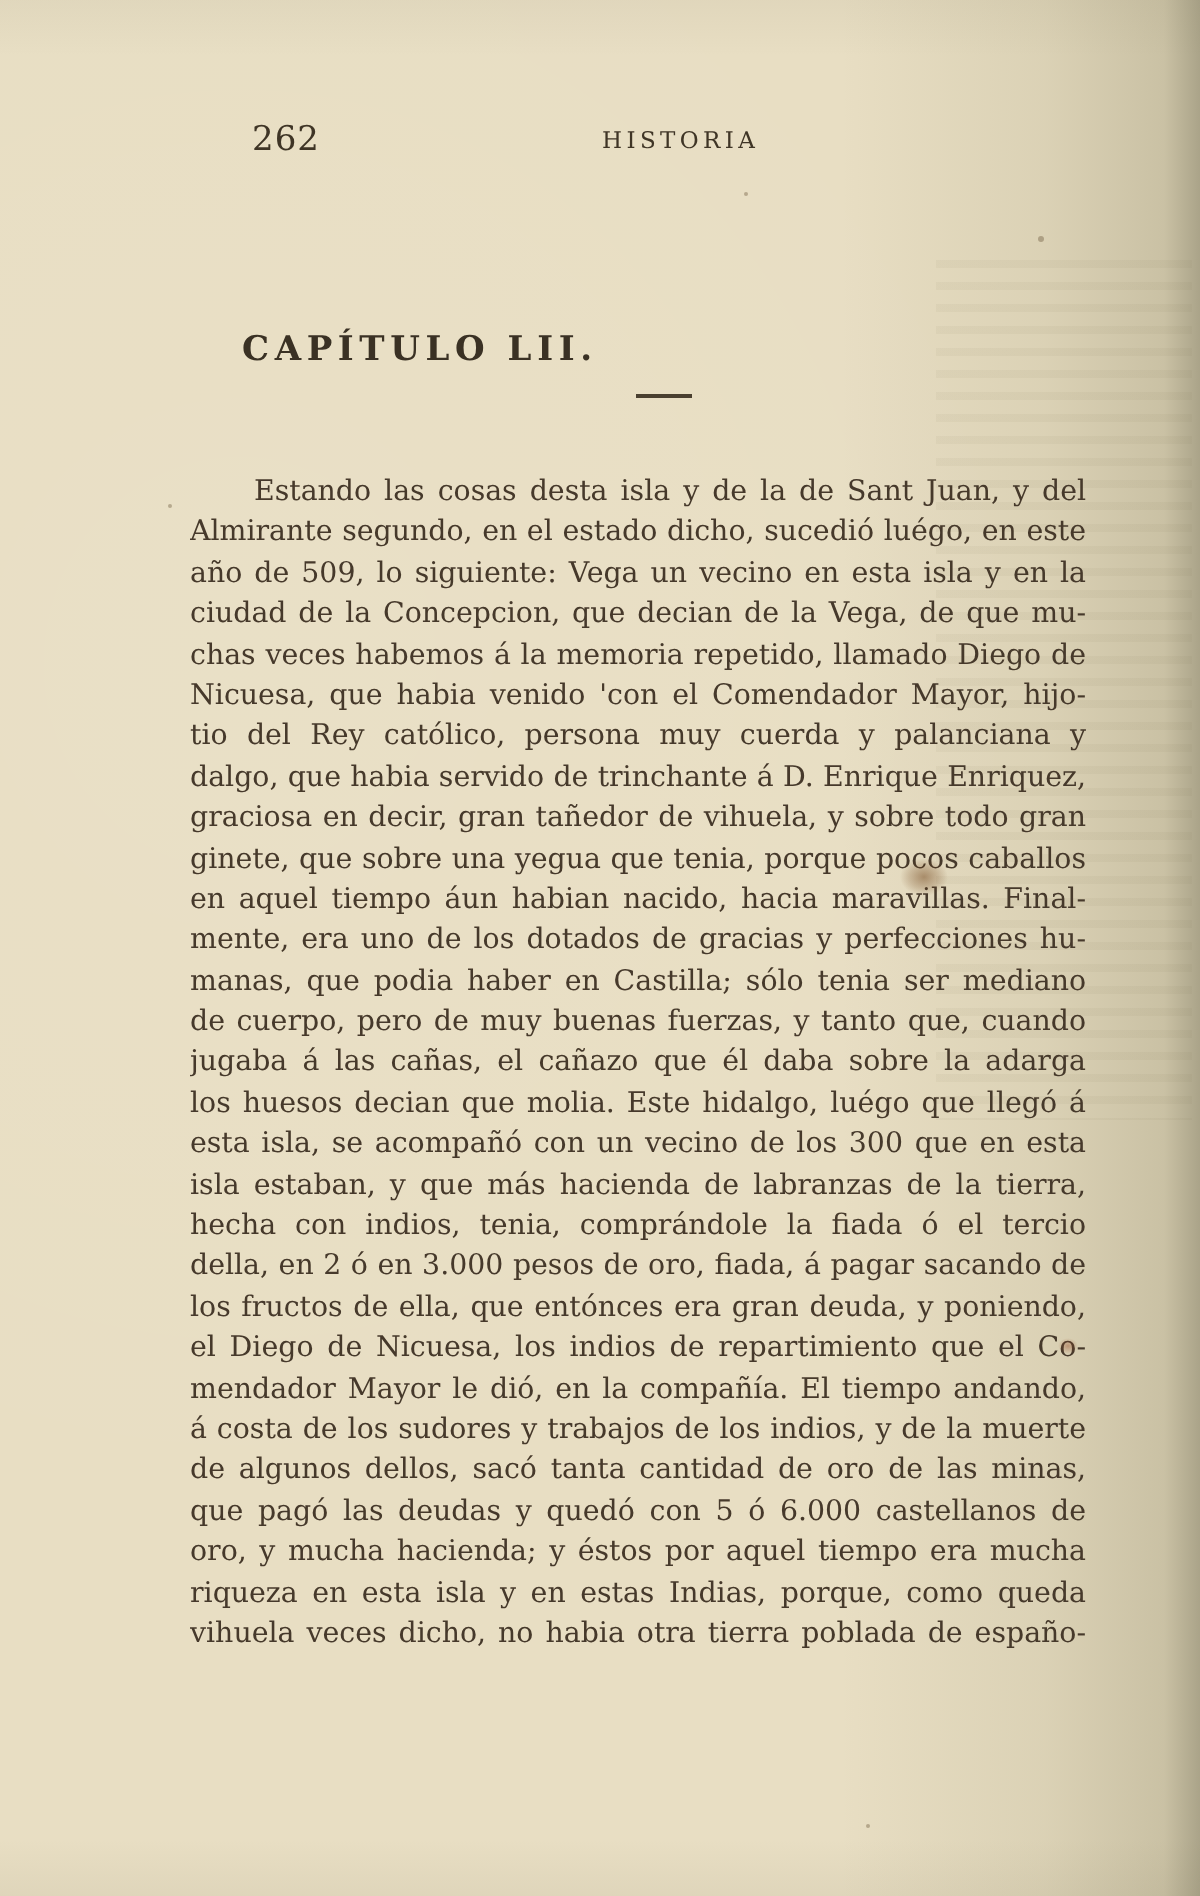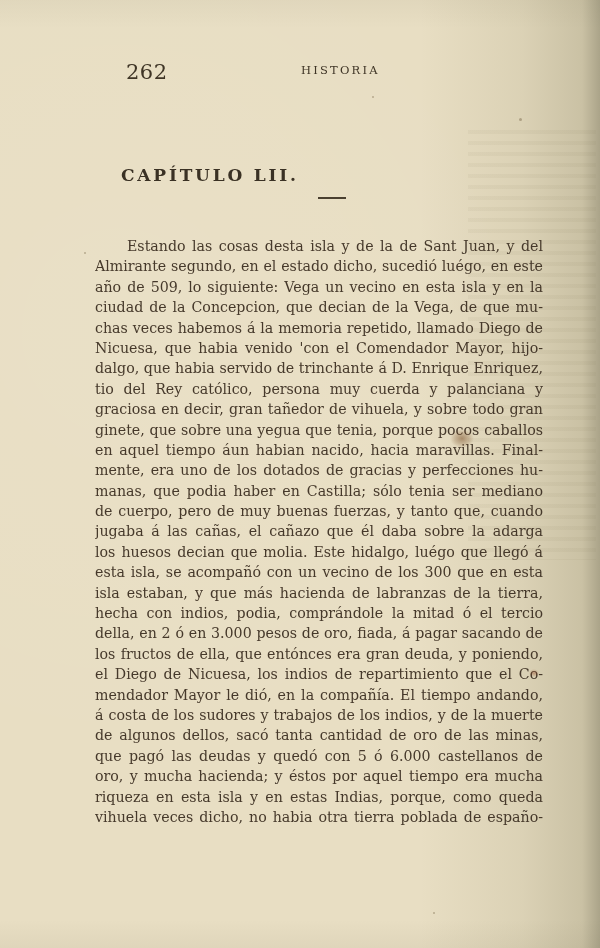--- a/index.html
+++ b/index.html
@@ -25,21 +25,21 @@
     position: absolute;
     left: 468px; top: 130px; width: 128px; height: 430px;
     background: repeating-linear-gradient(180deg,
       rgba(110,100,65,0.055) 0px, rgba(110,100,65,0.055) 4px,
       rgba(0,0,0,0) 4px, rgba(0,0,0,0) 11px);
     pointer-events: none;
   }
   #page-number {
     position: absolute;
     left: 126px; top: 60px;
-    font-size: 21px;
+    font-size: 17px;
     letter-spacing: 0.5px;
     color: #3f3526;
   }
   #running-title {
     position: absolute;
     left: 301px; top: 63px;
     font-size: 11.5px;
     font-weight: normal;
     letter-spacing: 2.2px;
     color: #3f3526;
@@ -114,33 +114,33 @@
   <div id="chapter-heading">CAPÍTULO LII.</div>
   <div id="heading-rule"></div>
 
   <div id="body-text">
     <div class="line">Estando las cosas desta isla y de la de Sant Juan, y del</div>
     <div class="line">Almirante segundo, en el estado dicho, sucedió luégo, en este</div>
     <div class="line">año de 509, lo siguiente: Vega un vecino en esta isla y en la</div>
     <div class="line">ciudad de la Concepcion, que decian de la Vega, de que mu-</div>
     <div class="line">chas veces habemos á la memoria repetido, llamado Diego de</div>
     <div class="line">Nicuesa, que habia venido 'con el Comendador Mayor, hijo-</div>
+    <div class="line">tio del Rey católico, persona muy cuerda y palanciana y</div>
     <div class="line">dalgo, que habia servido de trinchante á D. Enrique Enriquez,</div>
-    <div class="line">tio del Rey católico, persona muy cuerda y palanciana y</div>
     <div class="line">graciosa en decir, gran tañedor de vihuela, y sobre todo gran</div>
     <div class="line">ginete, que sobre una yegua que tenia, porque pocos caballos</div>
     <div class="line">en aquel tiempo áun habian nacido, hacia maravillas. Final-</div>
     <div class="line">mente, era uno de los dotados de gracias y perfecciones hu-</div>
     <div class="line">manas, que podia haber en Castilla; sólo tenia ser mediano</div>
     <div class="line">de cuerpo, pero de muy buenas fuerzas, y tanto que, cuando</div>
     <div class="line">jugaba á las cañas, el cañazo que él daba sobre la adarga</div>
     <div class="line">los huesos decian que molia. Este hidalgo, luégo que llegó á</div>
     <div class="line">esta isla, se acompañó con un vecino de los 300 que en esta</div>
     <div class="line">isla estaban, y que más hacienda de labranzas de la tierra,</div>
-    <div class="line">hecha con indios, podia, comprándole la mitad ó el tercio</div>
+    <div class="line">hecha con indios, tenia, comprándole la fiada ó el tercio</div>
     <div class="line">della, en 2 ó en 3.000 pesos de oro, fiada, á pagar sacando de</div>
     <div class="line">los fructos de ella, que entónces era gran deuda, y poniendo,</div>
     <div class="line">el Diego de Nicuesa, los indios de repartimiento que el Co-</div>
     <div class="line">mendador Mayor le dió, en la compañía. El tiempo andando,</div>
     <div class="line">á costa de los sudores y trabajos de los indios, y de la muerte</div>
     <div class="line">de algunos dellos, sacó tanta cantidad de oro de las minas,</div>
     <div class="line">que pagó las deudas y quedó con 5 ó 6.000 castellanos de</div>
     <div class="line">oro, y mucha hacienda; y éstos por aquel tiempo era mucha</div>
     <div class="line">riqueza en esta isla y en estas Indias, porque, como queda</div>
     <div class="line">vihuela veces dicho, no habia otra tierra poblada de españo-</div>

